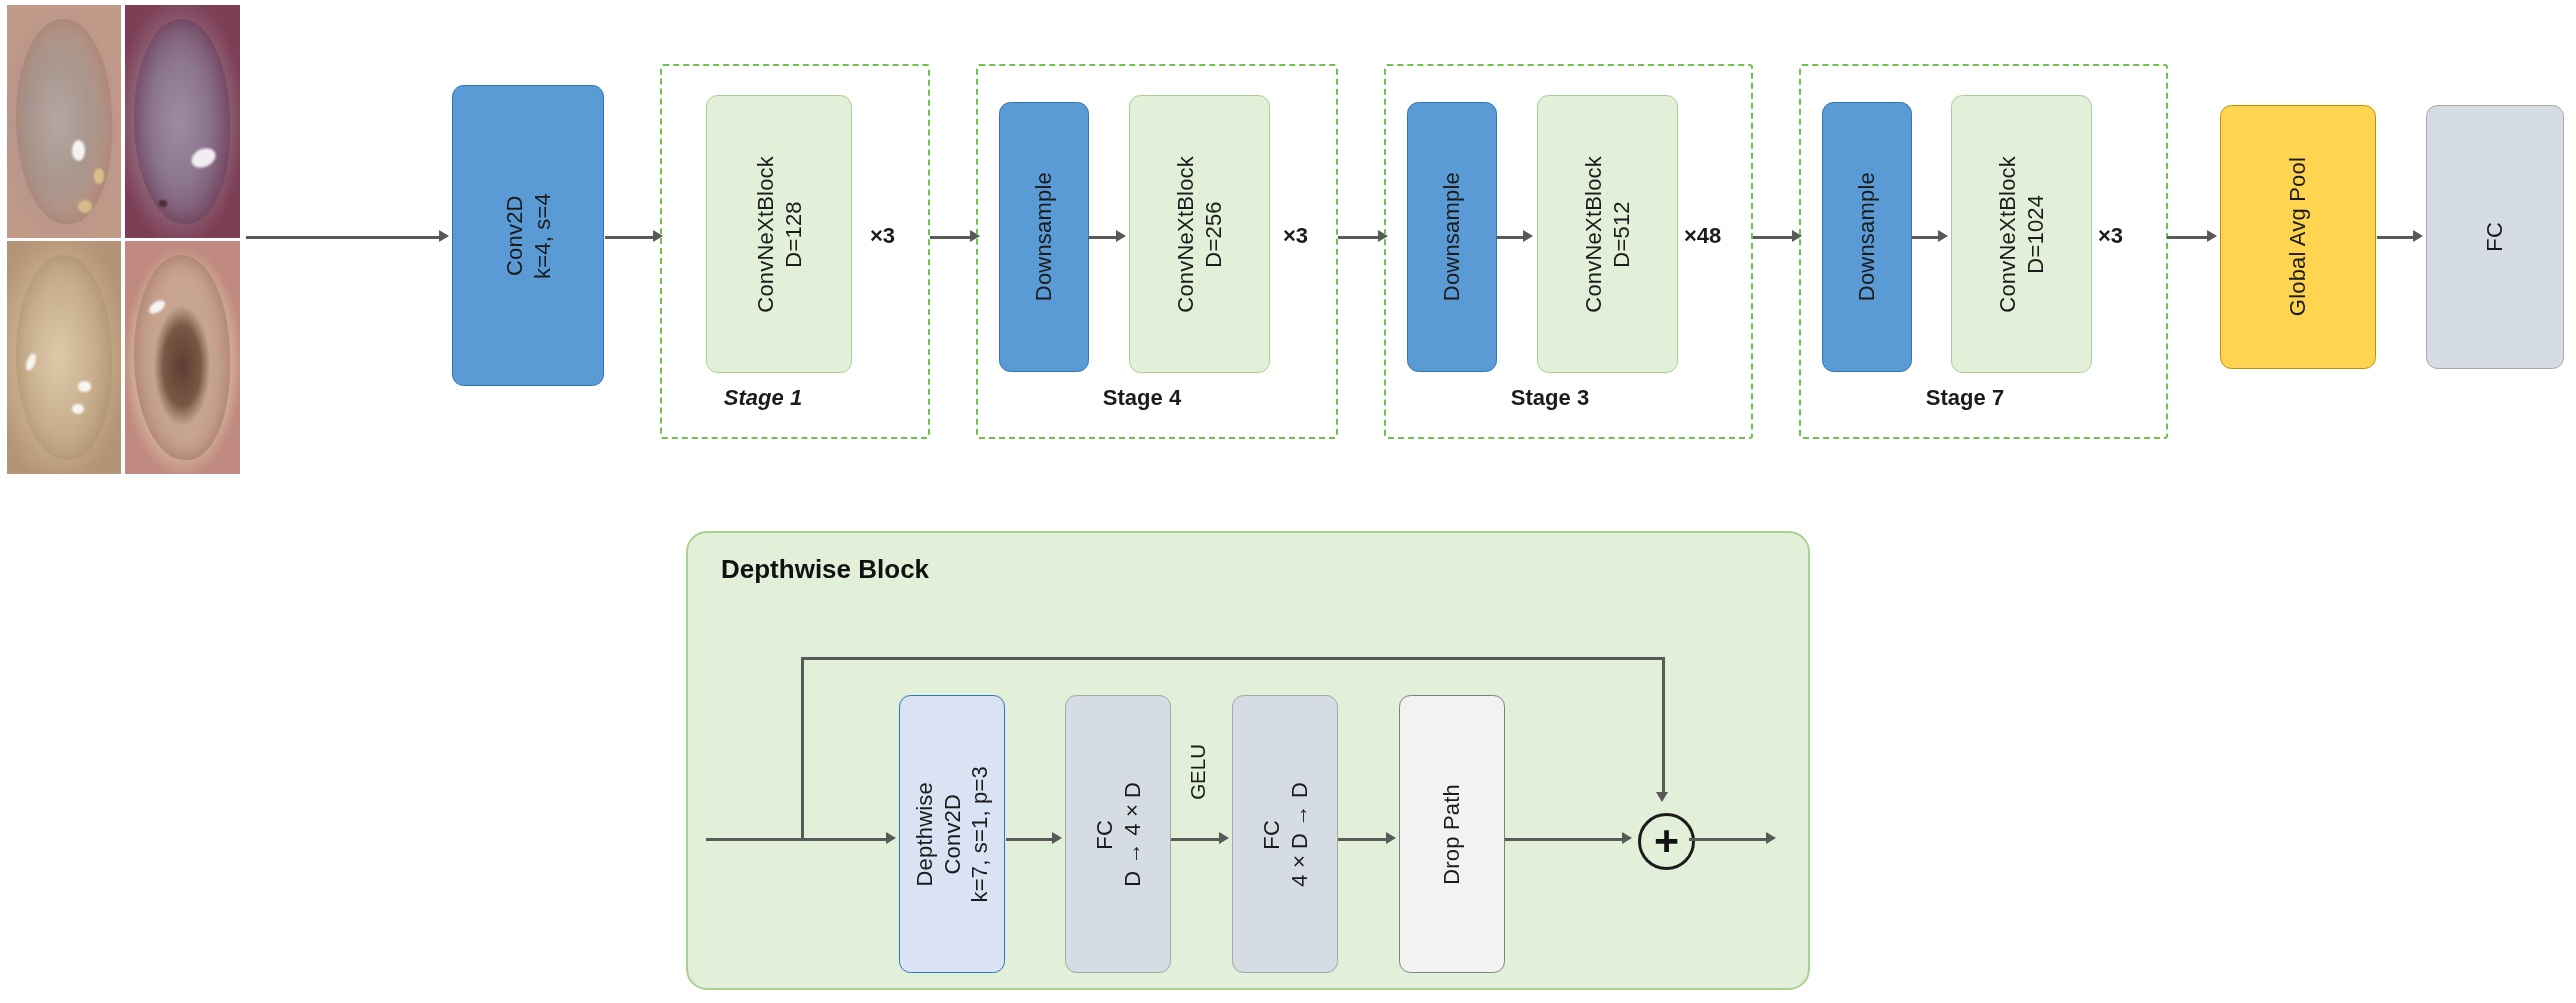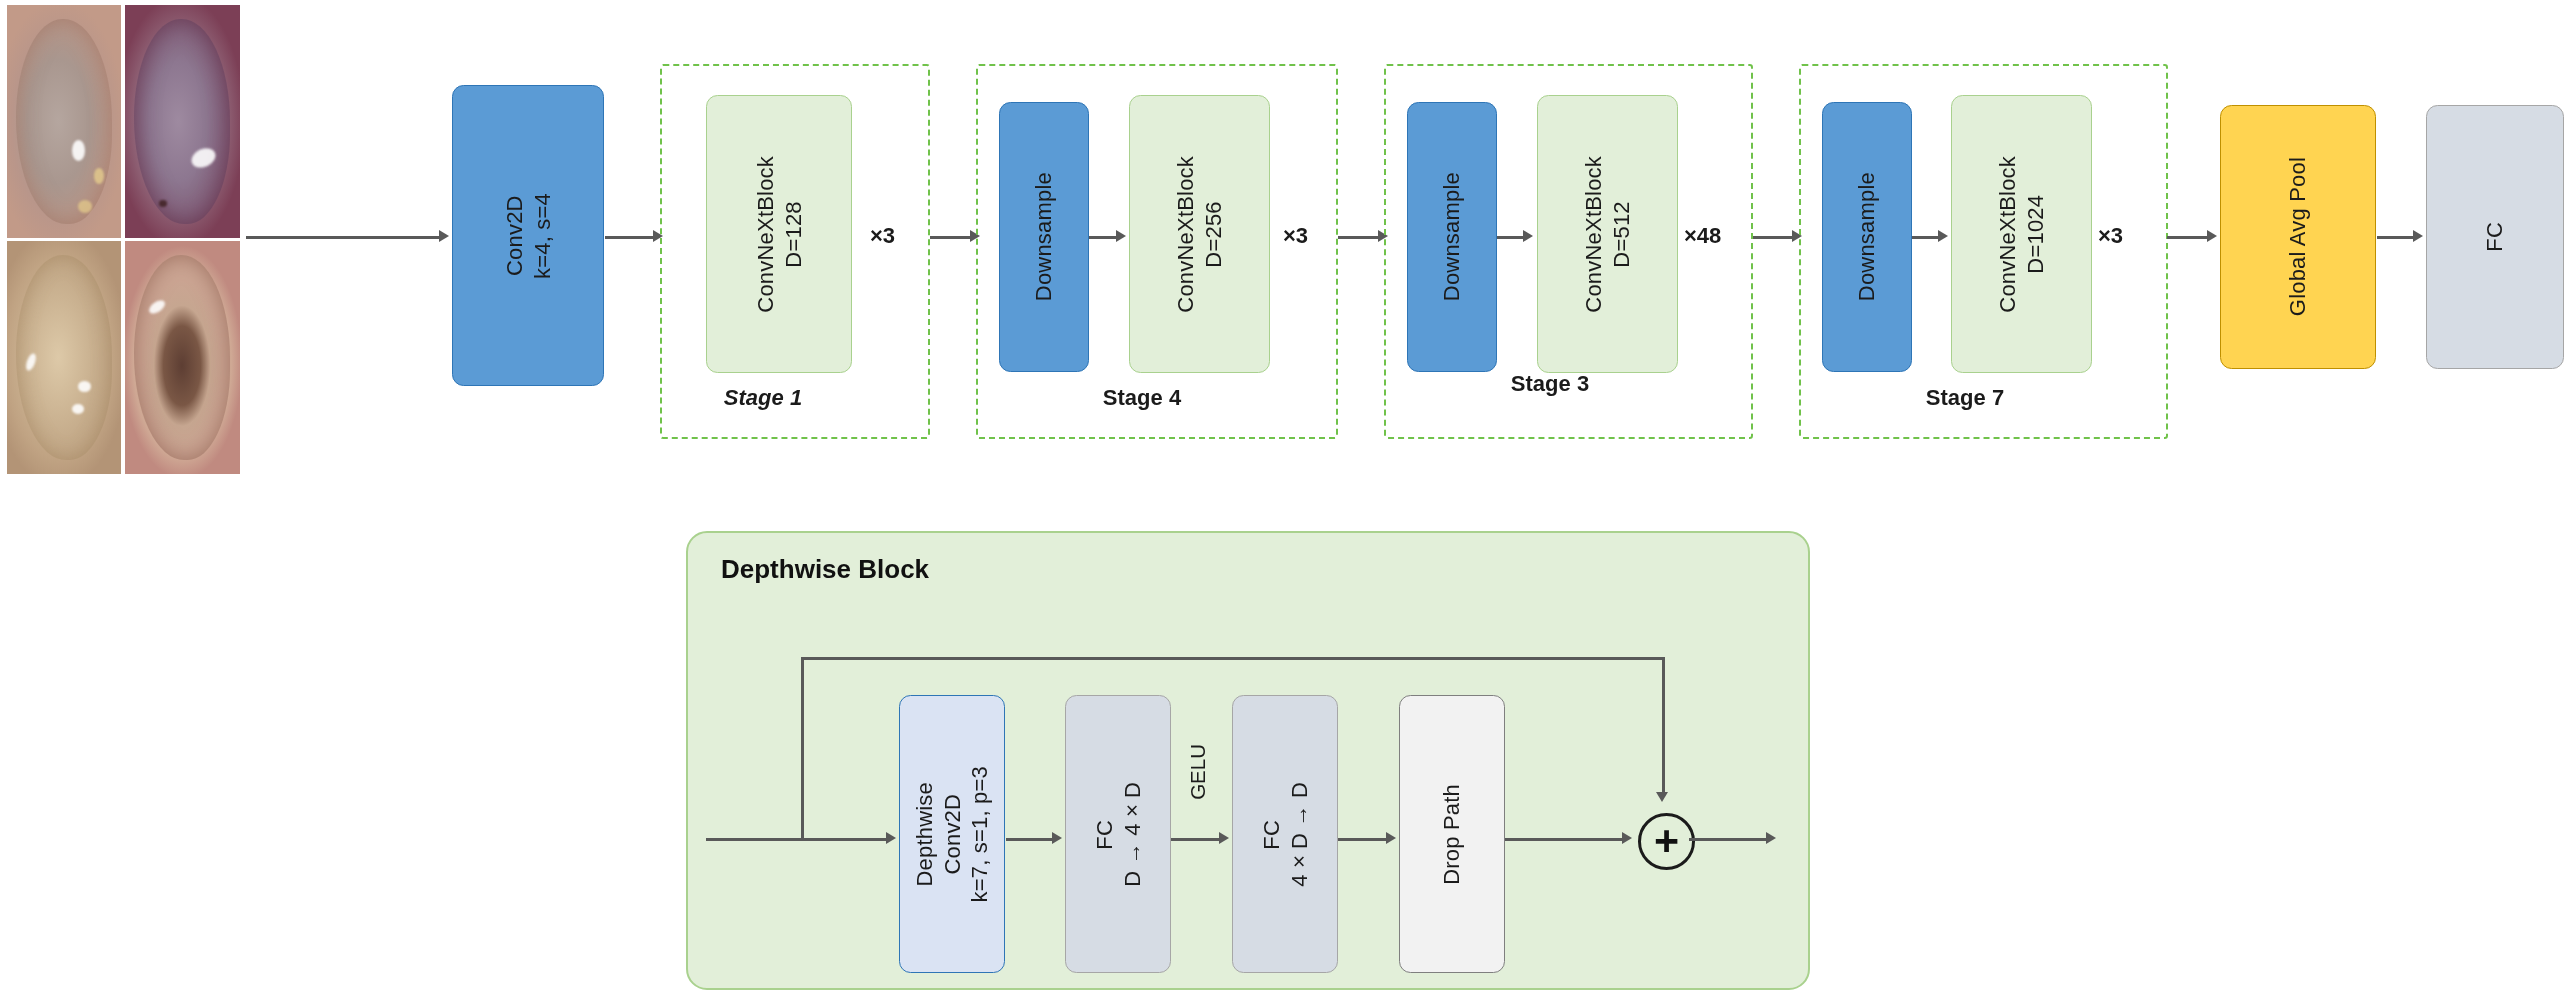--- a/index.html
+++ b/index.html
@@ -159,21 +159,21 @@
 <div class="node n-blue" style="left:1407px;top:102px;width:90px;height:270px;">
   <span class="vtext">Downsample</span>
 </div>
 <div class="hline" style="left:1497px;top:236px;width:28px;"></div>
 <div class="ahead" style="left:1523px;top:230px;"></div>
 <div class="node n-green" style="left:1537px;top:95px;width:141px;height:278px;">
   <span class="vtext">ConvNeXtBlock
 D=512</span>
 </div>
 <div class="mult" style="left:1684px;top:223px;">×48</div>
-<div class="stage-label" style="left:1456px;top:371px;width:188px;">Stage 3</div>
+<div class="stage-label" style="left:1456px;top:385px;width:188px;">Stage 3</div>
 
 <div class="hline" style="left:1753px;top:236px;width:41px;"></div>
 <div class="ahead" style="left:1792px;top:230px;"></div>
 
 <div class="stage-box" style="left:1799px;top:64px;width:369px;height:375px;"></div>
 <div class="node n-blue" style="left:1822px;top:102px;width:90px;height:270px;">
   <span class="vtext">Downsample</span>
 </div>
 <div class="hline" style="left:1912px;top:236px;width:28px;"></div>
 <div class="ahead" style="left:1938px;top:230px;"></div>

